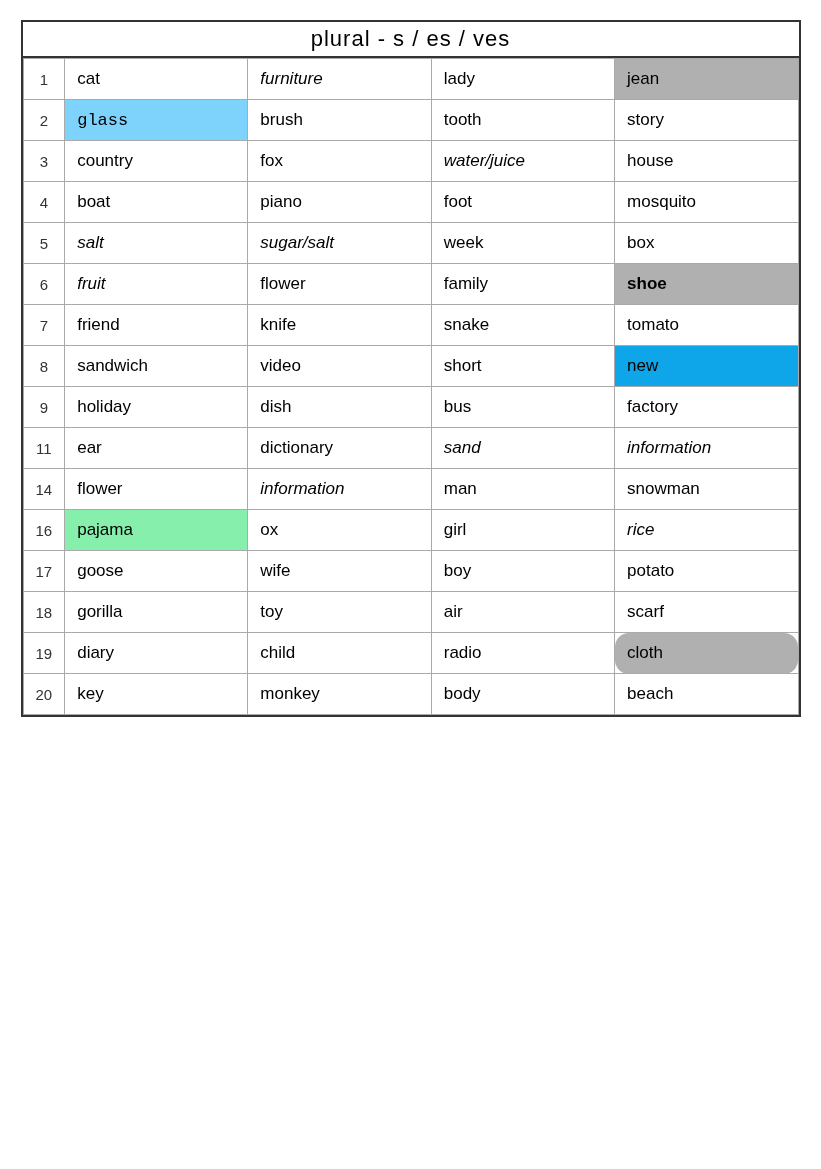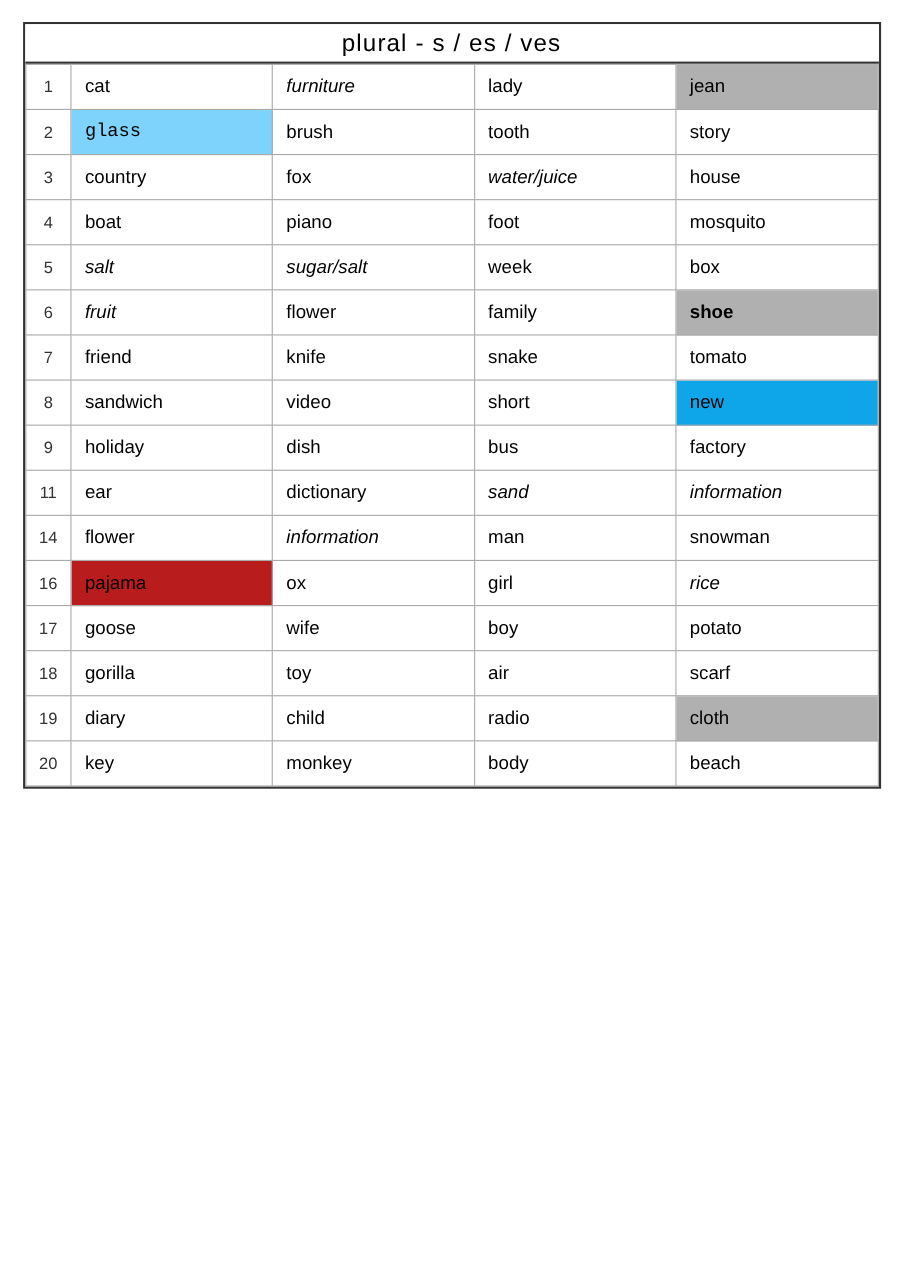--- a/index.html
+++ b/index.html
@@ -128,21 +128,21 @@
         </tr>
         <tr>
           <td class="num-col">14</td>
           <td class="col1">flower</td>
           <td class="col2"><em>information</em></td>
           <td class="col3">man</td>
           <td class="col4">snowman</td>
         </tr>
         <tr>
           <td class="num-col">16</td>
-          <td class="col1" style="background-color: #b91c1c; margin-left: 40px;">pajama</td>
+          <td class="col1" style="background-color: #86efac; margin-left: 40px;">pajama</td>
           <td class="col2">ox</td>
           <td class="col3">girl</td>
           <td class="col4"><em>rice</em></td>
         </tr>
         <tr>
           <td class="num-col">17</td>
           <td class="col1">goose</td>
           <td class="col2">wife</td>
           <td class="col3">boy</td>
           <td class="col4">potato</td>
@@ -152,21 +152,21 @@
           <td class="col1">gorilla</td>
           <td class="col2">toy</td>
           <td class="col3">air</td>
           <td class="col4">scarf</td>
         </tr>
         <tr>
           <td class="num-col">19</td>
           <td class="col1">diary</td>
           <td class="col2">child</td>
           <td class="col3">radio</td>
-          <td class="col4" style="background-color: rgb(176, 176, 176);">cloth</td>
+          <td class="col4" style="background-color: rgb(176, 176, 176); border-radius: 14px;">cloth</td>
         </tr>
         <tr>
           <td class="num-col">20</td>
           <td class="col1">key</td>
           <td class="col2">monkey</td>
           <td class="col3">body</td>
           <td class="col4">beach</td>
         </tr>
       </tbody>
   </table>

